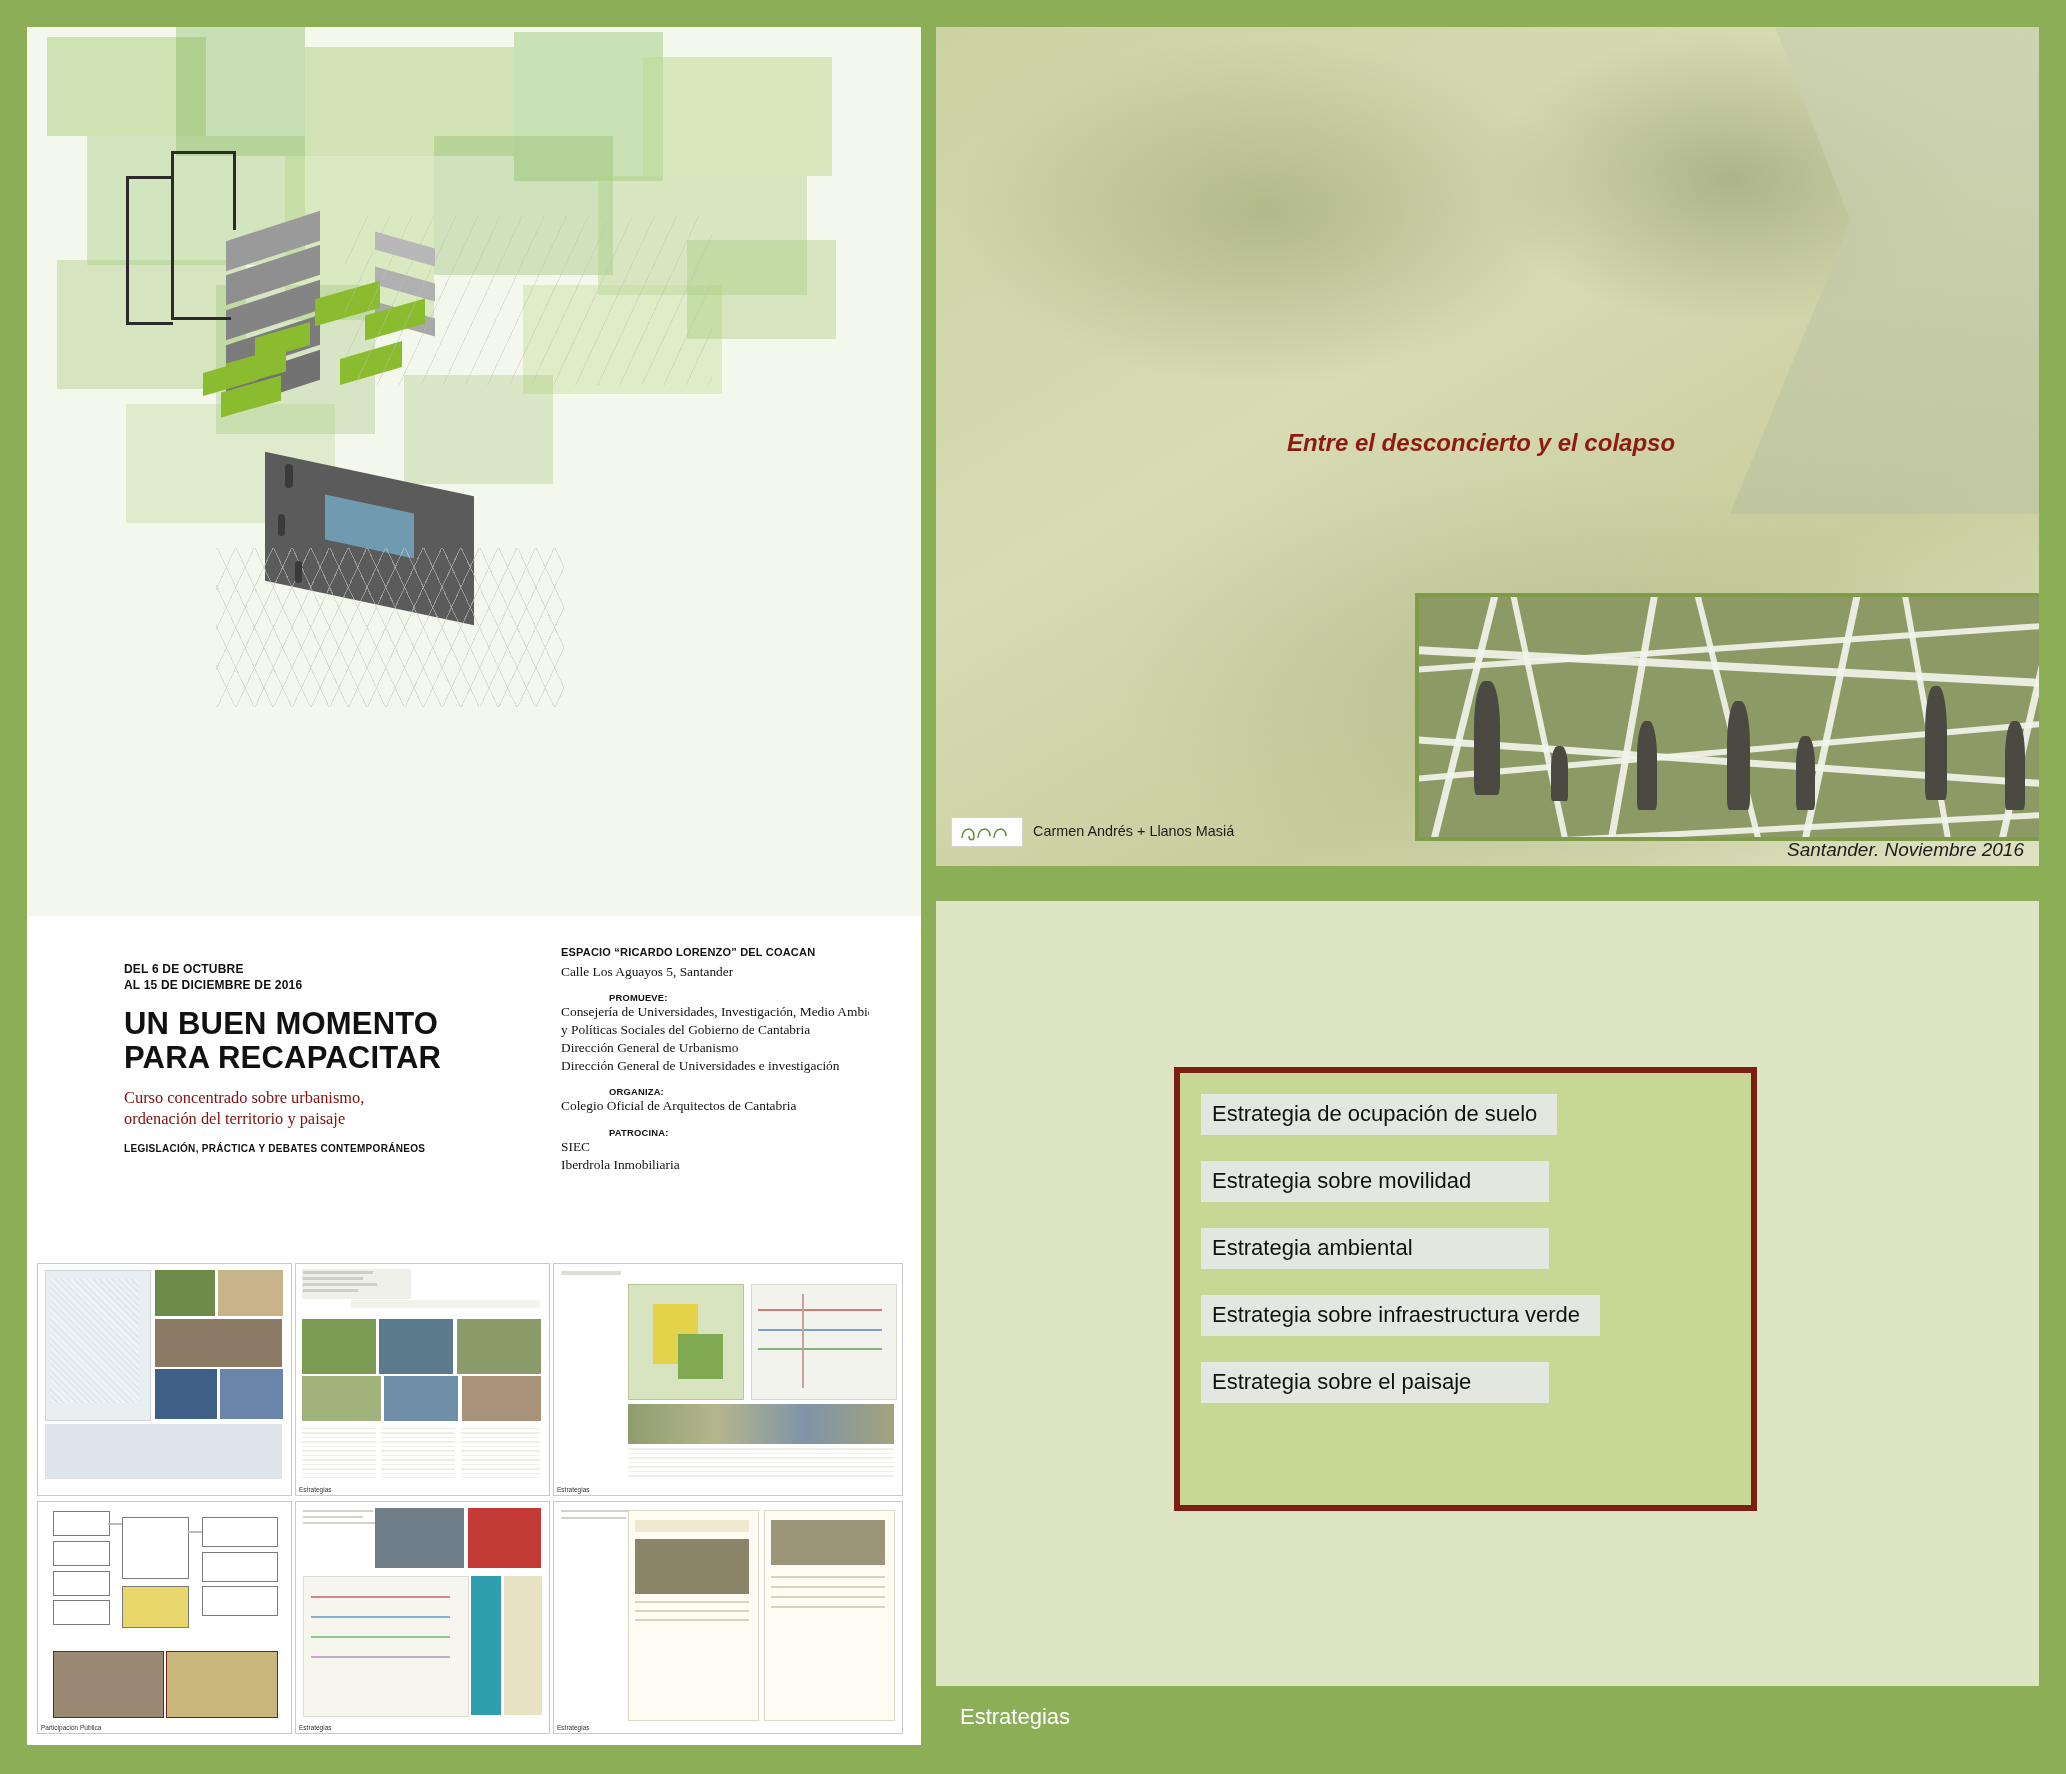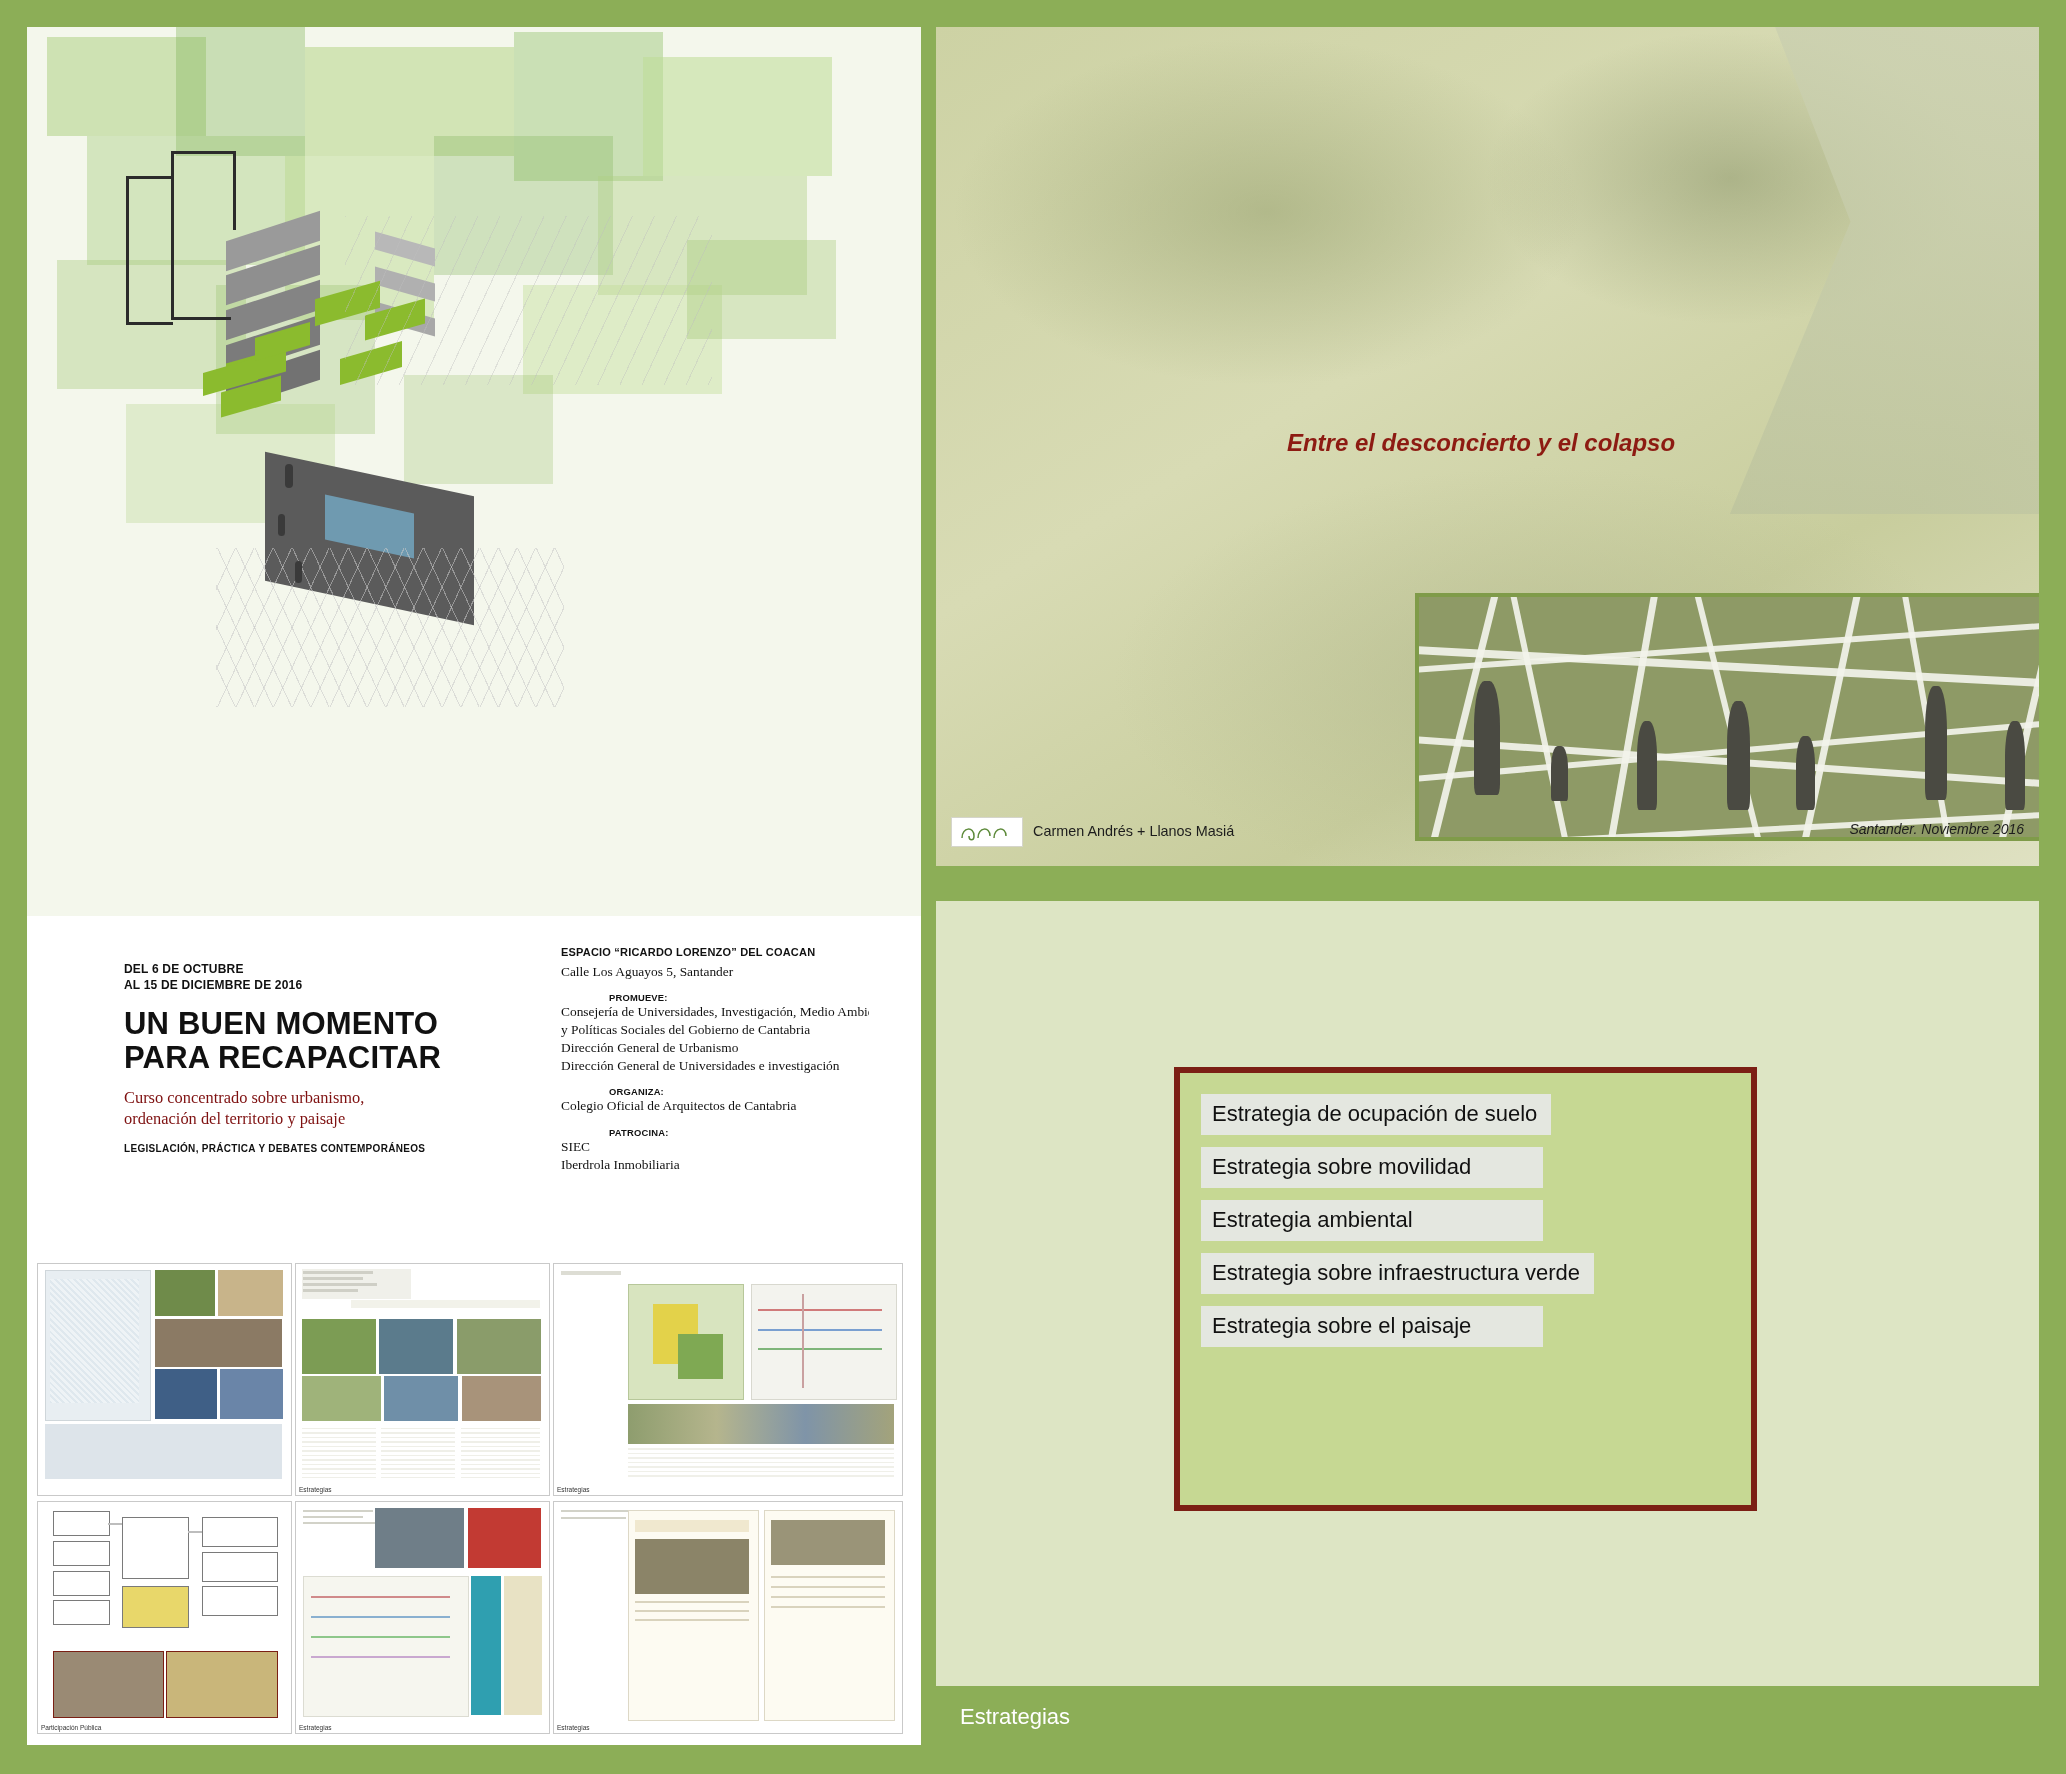--- a/index.html
+++ b/index.html
@@ -110,37 +110,37 @@
     position:absolute;left:0;bottom:19px;width:1103px;height:30px;
   }
   .logo-box{
     position:absolute;left:15px;top:0;width:70px;height:28px;background:#ffffff;
     border:0.5px solid #d5d5cb;
   }
   .author{
     position:absolute;left:97px;top:6px;font-size:14.4px;color:#1d1d1d;
   }
   .place{
-    position:absolute;right:15px;top:4px;font-style:italic;font-size:14px;color:#1d1d1d;
+    position:absolute;right:15px;top:22px;font-style:italic;font-size:19px;color:#1d1d1d;
   }
 
   .slide-bottom{
     position:absolute;left:936px;top:901px;width:1103px;height:844px;
     background:#dde5c4;overflow:hidden;
   }
   .strat-frame{
     position:absolute;left:238px;top:166px;width:571px;height:432px;
     border:6px solid #7b1f14;background:#c6d893;
   }
   .strat-list{
     position:absolute;left:21px;top:21px;right:21px;
   }
   .strat-item{
     background:#e4e7e0;color:#111;font-size:22px;
-    padding:7px 14px 8px 11px;margin-bottom:12px;
+    padding:7px 20px 8px 11px;margin-bottom:26px;
     display:inline-block;min-width:60%;
   }
   .slide-bottom-bar{
     position:absolute;left:0;bottom:0;width:1103px;height:59px;background:#8cae57;
   }
   .slide-bottom-bar span{
     position:absolute;left:24px;top:18px;font-size:22px;color:#ffffff;
   }
 </style>
 </head>

